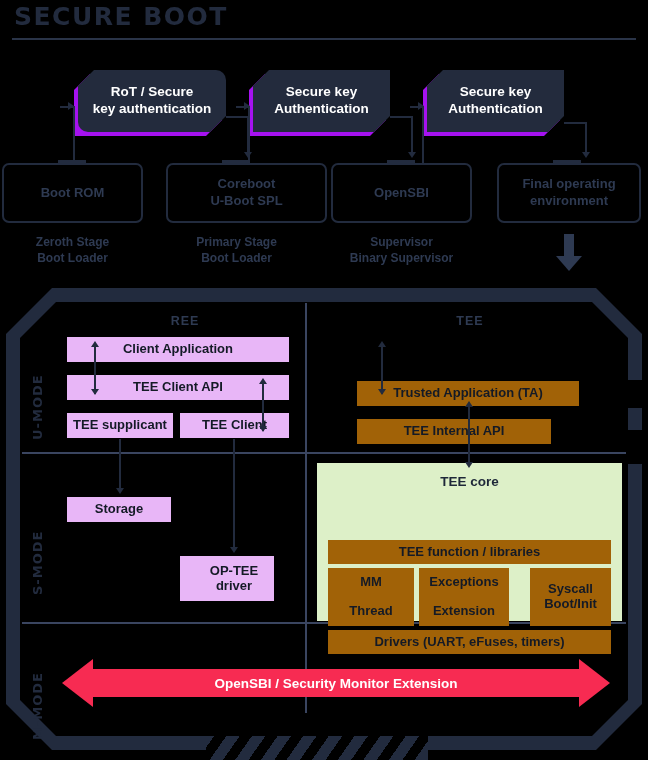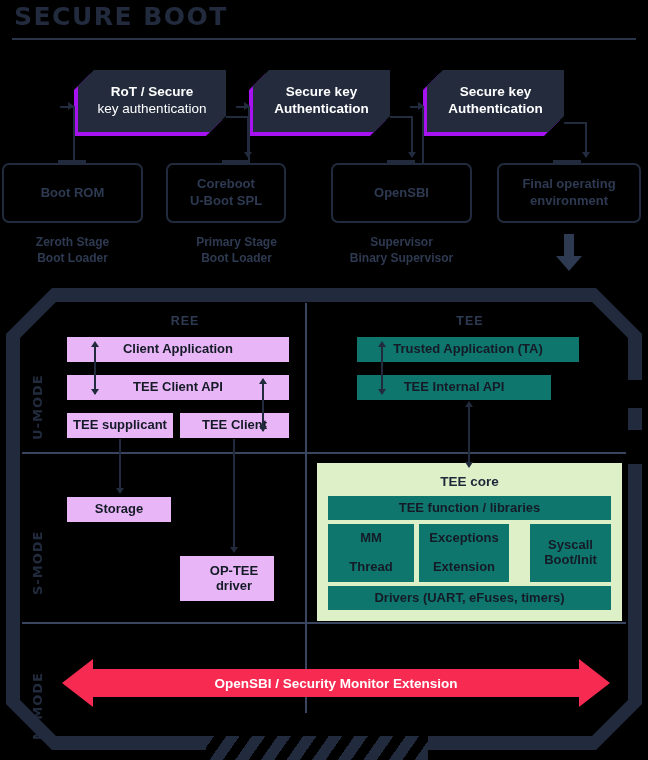--- a/index.html
+++ b/index.html
@@ -37,21 +37,21 @@
     clip-path: polygon(16px 0, 100% 0, 100% calc(100% - 16px),
                        calc(100% - 16px) 100%, 0 100%, 0 16px);
   }
   .sec-shadow {
     position: absolute;
     background: #a612f0;
     clip-path: polygon(16px 0, 100% 0, 100% calc(100% - 16px),
                        calc(100% - 16px) 100%, 0 100%, 0 16px);
   }
   .sec-box .l1 { display:block; }
-  .sec-box .l2 { display:block; font-weight: normal; }
+  .sec-box .l2 { display:block; font-weight: bold; }
 
   
   .stage-box {
     position: absolute;
     border: 2px solid #222b3e;
     border-radius: 7px;
     color: #2e3a52;
     font-size: 13px; font-weight: bold;
     line-height: 1.3;
     display: flex; align-items: center; justify-content: center;
@@ -138,21 +138,21 @@
   .bx {
     position: absolute;
     display: flex; align-items: center; justify-content: center;
     text-align: center;
     font-size: 13px; font-weight: bold;
     color: #141a26;
     line-height: 1.15;
     padding: 2px 4px;
   }
   .bx-purple { background: #e8b6f7; }
-  .bx-green  { background: #0f766e; }
+  .bx-green  { background: #a16207; margin-top: 44px; }
 
   
   .tee-core {
     position: absolute;
     background: #ddf0c8;
   }
   .tee-core-title {
     position: absolute;
     width: 100%; text-align: center;
     font-size: 13.5px; font-weight: bold; color: #1d2738;
@@ -187,21 +187,21 @@
 </style>
 </head>
 <body>
 
 <div id="root">
 
   <div class="title">SECURE BOOT</div>
   <div class="title-rule"></div>
 
   <div class="sec-shadow" style="left:74px; top:74px; width:148px; height:62px;"></div>
-  <div class="sec-box" style="left:78px; top:70px; width:148px; height:62px;">
+  <div class="sec-box" style="left:78px; top:70px; width:148px; height:62px;border-radius:10px;">
     <div>
       <span class="l1">RoT / Secure</span>
       <span class="l2">key authentication</span>
     </div>
   </div>
 
   <div class="sec-shadow" style="left:249px; top:74px; width:137px; height:62px;"></div>
   <div class="sec-box" style="left:253px; top:70px; width:137px; height:62px;">
     <div>
       <span class="l1">Secure key</span>
@@ -245,21 +245,21 @@
     <div>
       <span style="display:block">Boot ROM</span>
     </div>
   </div>
   <div class="stage-notch" style="left:58px; top:160px; width:28px;"></div>
   <div class="stage-caption" style="left:2px; top:234px; width:141px;">
     <span style="display:block">Zeroth Stage</span>
     <span style="display:block">Boot Loader</span>
   </div>
 
-  <div class="stage-box" style="left:166px; top:163px; width:120px; height:60px;">
+  <div class="stage-box" style="left:166px; top:163px; width:161px; height:60px;">
     <div>
       <span style="display:block">Coreboot</span>
       <span style="display:block">U-Boot SPL</span>
     </div>
   </div>
   <div class="stage-notch" style="left:222px; top:160px; width:28px;"></div>
   <div class="stage-caption" style="left:166px; top:234px; width:141px;">
     <span style="display:block">Primary Stage</span>
     <span style="display:block">Boot Loader</span>
   </div>

